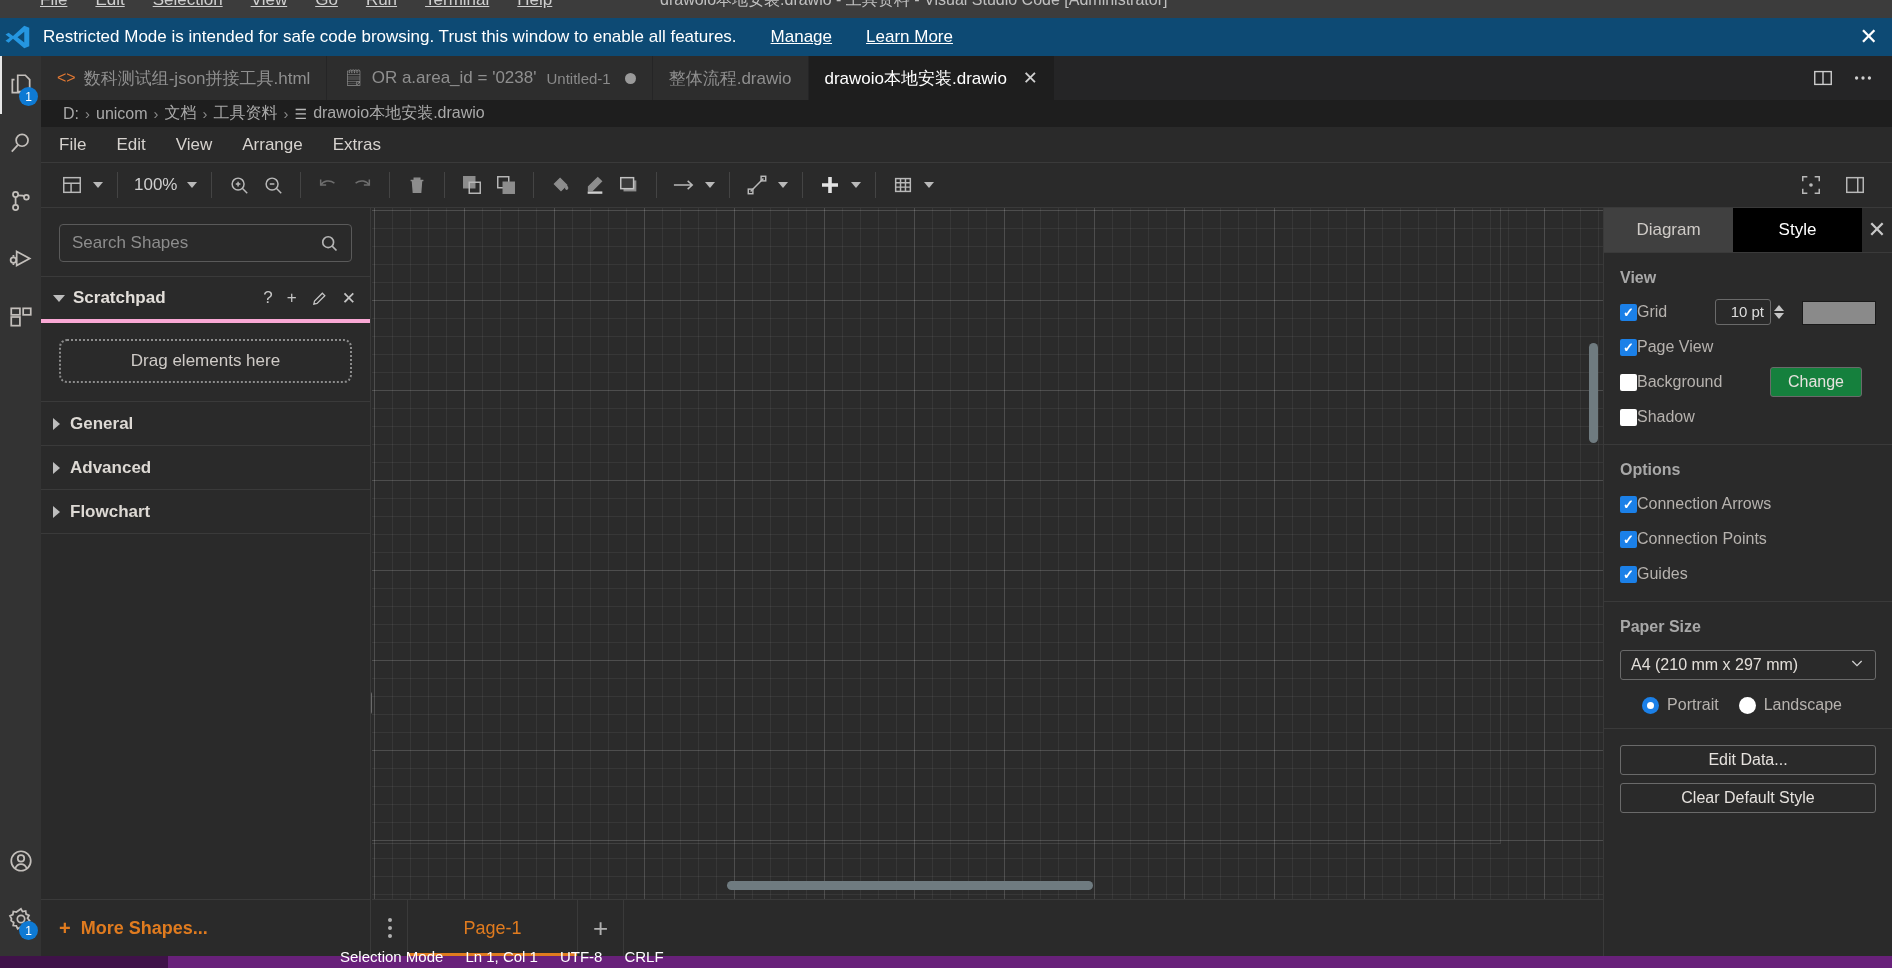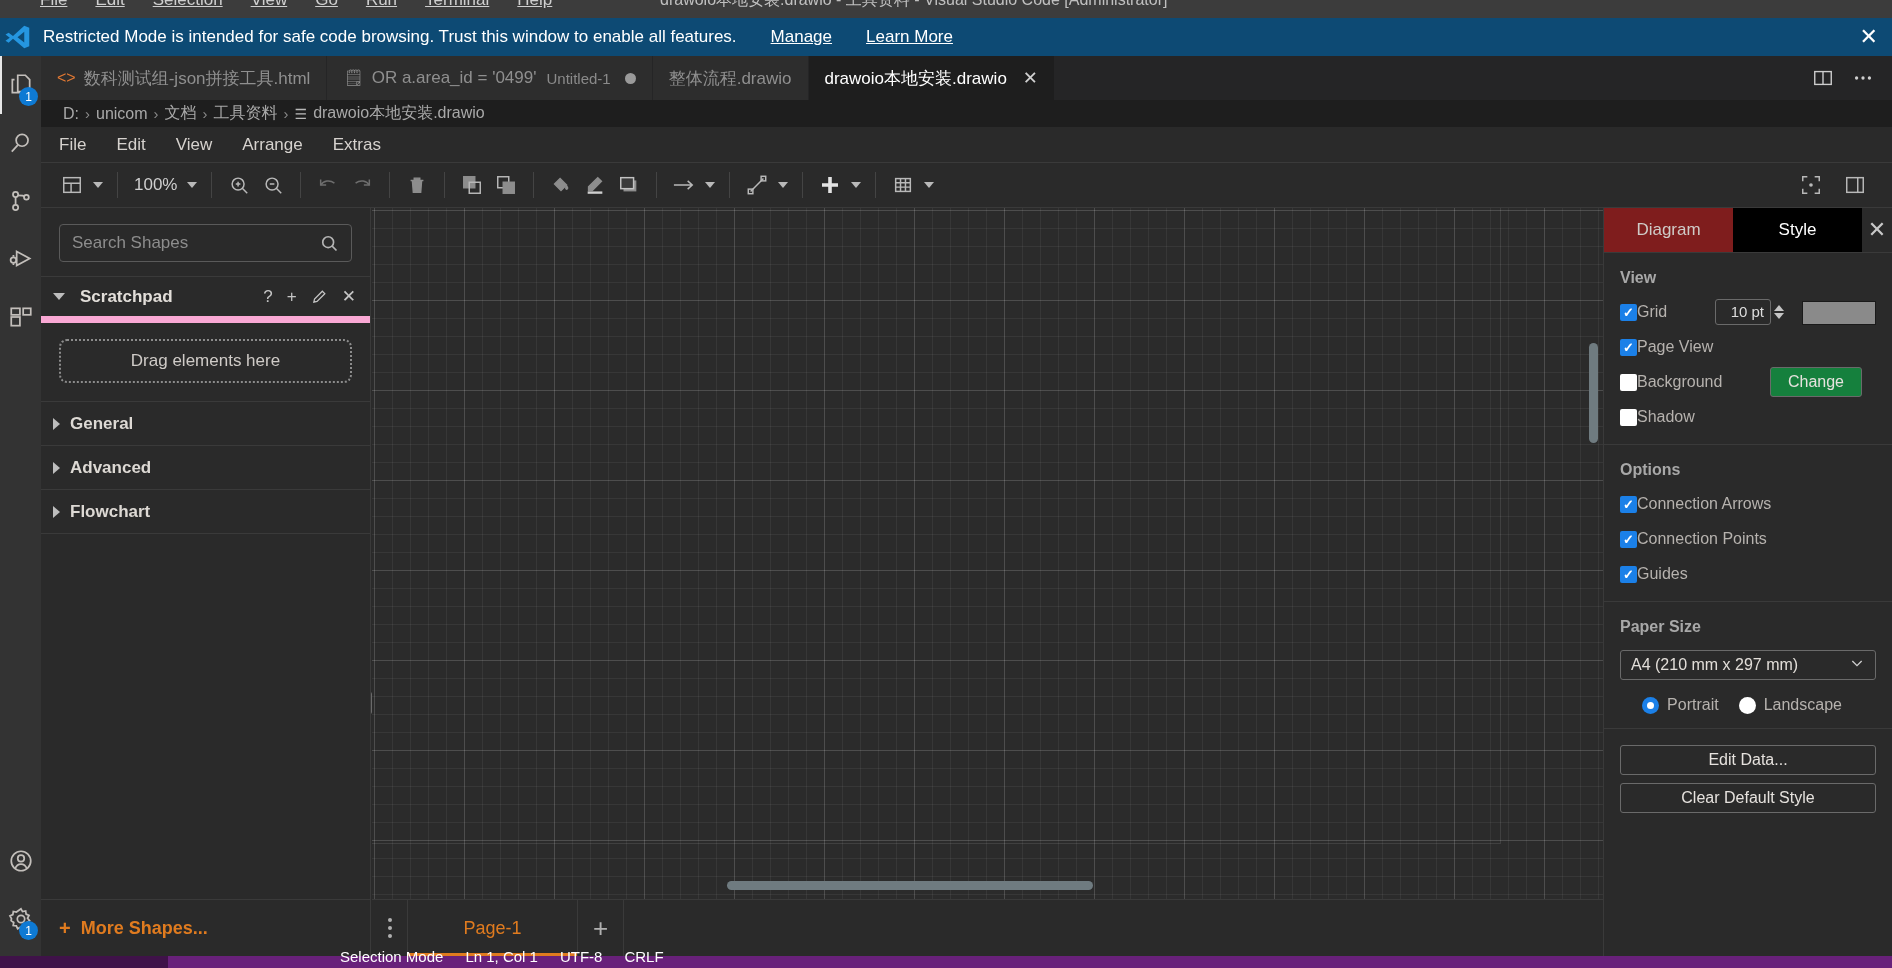--- a/index.html
+++ b/index.html
@@ -167,21 +167,21 @@
   }
   .search-box input {
     background: transparent; border: 0; outline: 0; color: #ddd;
     font-size: 17px; width: 100%; font-family: Liberation Sans, sans-serif;
   }
   .search-box input::placeholder { color: #8d8d8d; }
   .search-box .sicon { color: #b5b5b5; flex: 0 0 auto; display:flex; }
 
   .scratch-head {
     height: 46px; display: flex; align-items: center; padding: 0 14px 0 12px;
-    border-bottom: 7px solid #f9a8d4; gap: 7px;
+    border-bottom: 4px solid #f9a8d4; gap: 0;
   }
   .scratch-head .twisty {
     width: 0; height: 0; margin-right: 8px;
     border-left: 6px solid transparent; border-right: 6px solid transparent;
     border-top: 7px solid #bdbdbd; cursor: pointer;
   }
   .scratch-head .title { font-size: 17px; font-weight: bold; color: #e2ded9; }
   .scratch-head .acts { margin-left: auto; display: flex; align-items: center; gap: 14px; color: #c5c5c5; font-size: 17px; }
   .scratch-head .acts span { cursor: pointer; display: flex; align-items: center; }
 
@@ -272,21 +272,21 @@
 
   
   .format-panel {
     position: absolute; right: 0; top: 81px; width: 289px; bottom: 0;
     background: #2a2a2a; border-left: 1px solid #3a3a3a;
     display: flex; flex-direction: column;
   }
   .fmt-tabs { display: flex; height: 45px; border-bottom: 1px solid #3a3a3a; }
   .fmt-tab {
     flex: 1 1 0; display: flex; align-items: center; justify-content: center;
-    font-size: 17px; color: #cfcbc7; cursor: pointer; background: #7f1d1d;
+    font-size: 17px; color: #cfcbc7; cursor: pointer; background: #404040;
   }
   .fmt-tab.sel { background: #000000; color: #ffffff; }
   .fmt-close {
     width: 30px; display: flex; align-items: center; justify-content: center;
     font-size: 22px; color: #c9c9c9; cursor: pointer;
   }
   .fmt-sec { padding: 16px 16px 14px 16px; border-bottom: 1px solid #3a3a3a; }
   .fmt-sec h4 { font-size: 16px; color: #a8a8a8; font-weight: bold; margin-bottom: 14px; }
   .chk-row { display: flex; align-items: center; margin-bottom: 13px; height: 22px; position: relative; }
   .cbox {
@@ -439,21 +439,21 @@
     </div>
   </div>
 
   <div class="tabrow">
     <div class="tab">
       <span class="ticon html">&lt;&gt;</span>
       <span>数科测试组-json拼接工具.html</span>
     </div>
     <div class="tab">
       <span class="ticon sql">🗒</span>
-      <span>OR a.area_id = '0499'</span>
+      <span>OR a.area_id = '0238'</span>
       <span class="tsub">Untitled-1</span>
       <span class="dot"></span>
     </div>
     <div class="tab">
       <span class="ticon drawio">☰</span>
       <span>整体流程.drawio</span>
     </div>
     <div class="tab active">
       <span class="ticon drawio">☰</span>
       <span>drawoio本地安装.drawio</span>

